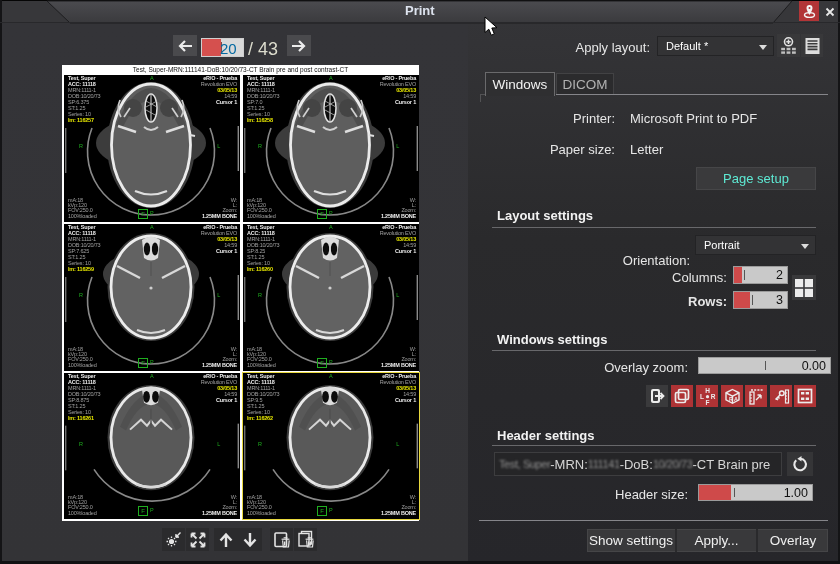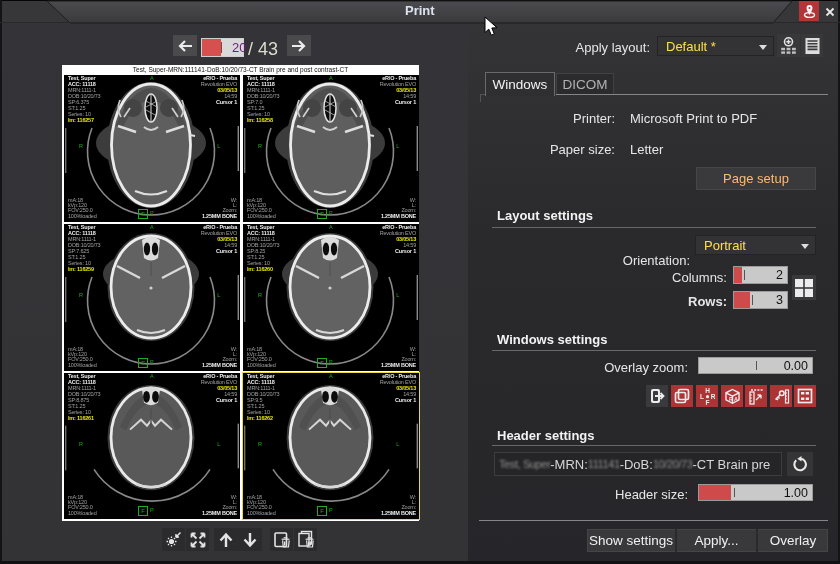--- a/index.html
+++ b/index.html
@@ -1,21 +1,21 @@
 <!DOCTYPE html>
 <html><head><meta charset="utf-8"><style>
 html,body{margin:0;padding:0;}
 body{width:840px;height:564px;position:relative;overflow:hidden;font-family:"Liberation Sans",sans-serif;background:#29292b;}
 .abs{position:absolute;}
 .lbl{position:absolute;color:#e6e6e6;font-size:13px;white-space:nowrap;}
 .rlbl{position:absolute;color:#e6e6e6;font-size:13px;white-space:nowrap;text-align:right;}
 .sect{position:absolute;color:#f2f2f2;font-size:13px;font-weight:bold;white-space:nowrap;}
 .sep{position:absolute;height:1px;background:#68686b;}
-.btn{position:absolute;background:#3a3a3c;border:1px solid #464648;box-sizing:border-box;color:#fdba74;font-size:13px;display:flex;align-items:center;justify-content:center;}
-.ddl{position:absolute;background:#333335;border:1px solid #232325;box-sizing:border-box;color:#fde047;font-size:13px;display:flex;align-items:center;}
+.btn{position:absolute;background:#3a3a3c;border:1px solid #464648;box-sizing:border-box;color:#5eead4;font-size:13px;display:flex;align-items:center;justify-content:center;}
+.ddl{position:absolute;background:#333335;border:1px solid #232325;box-sizing:border-box;color:#ffffff;font-size:11px;display:flex;align-items:center;}
 </style></head><body>
 
 <div class="abs" style="left:0;top:22px;width:468px;height:542px;background:linear-gradient(#343438,#333336)"></div>
 <div class="abs" style="left:468px;top:22px;width:372px;height:542px;background:linear-gradient(#343437,#2a2a2c 40%,#26262a)"></div>
 <div class="abs" style="left:0;top:0;width:840px;height:22px;background:#37373a;border-top:1px solid #050505;box-sizing:border-box"></div>
 <div class="abs" style="left:0;top:0;width:2px;height:564px;background:#141416"></div>
 <div class="abs" style="left:838px;top:0;width:2px;height:564px;background:#141416"></div>
 <svg class="abs" style="left:0;top:0" width="840" height="24">
     <polygon points="47,1 792,1 773,23 70,23" fill="url(#tg)" stroke="#1c1c1e" stroke-width="1"></polygon>
     <defs>
@@ -46,21 +46,21 @@
     </svg>
   </div>
 <div class="btn" style="left:287px;top:35px;width:24px;height:21px;background:#4a4a4d;border:none">
     <svg width="16" height="12" viewBox="0 0 16 12">
       <path d="M1 6 H13 M8 1 L13 6 L8 11" stroke="#ececec" stroke-width="2.2" fill="none"></path>
     </svg>
   </div>
 <div class="abs" style="left:201px;top:38px;width:41px;height:17px;border:1px solid #cfcfcf;background:#d9d9d9;">
 <div class="abs" style="left:0;top:0;width:19px;height:17px;background:#d5504e"></div>
 <div class="abs" style="left:19px;top:3px;width:1px;height:11px;background:#7a4a4a"></div>
-<div class="abs" style="left:30px;top:1px;color:#701a75;font-size:13px;">20</div>
+<div class="abs" style="left:18px;top:1px;color:#0369a1;font-size:15px;">20</div>
 </div>
 <div class="abs" style="left:248px;top:39px;color:#dcdccd;font-size:18px;">/ 43</div>
 <div class="abs" style="left:62px;top:65px;width:357px;height:456px;background:#fff;"></div>
 <div class="abs" style="left:62px;top:66px;width:357px;text-align:center;font-size:6.5px;color:#111;"><span style="filter:blur(0.5px)">Test, Super</span>-MRN:<span style="filter:blur(0.5px)">111141</span>-DoB:<span style="filter:blur(0.5px)">10/20/73</span>-CT Brain pre and post contrast-CT</div>
 
 <svg width="0" height="0" style="position:absolute">
 <defs>
 <g id="ct">
   <rect x="0" y="0" width="176" height="147" fill="#000"></rect>
   <path d="M 28 53 A 63.5 63.5 0 1 0 146 53" stroke="#888888" stroke-width="1.6" fill="none"></path>
@@ -428,21 +428,21 @@
         <rect x="1" y="1" width="8.2" height="8.2"></rect>
         <rect x="10.8" y="1" width="8.2" height="8.2"></rect>
         <rect x="1" y="10.8" width="8.2" height="8.2"></rect>
         <rect x="10.8" y="10.8" width="8.2" height="8.2"></rect>
       </g>
     </svg>
   </div>
 <div class="sect" style="left:497px;top:332px;">Windows settings</div>
 <div class="sep" style="left:492px;top:350px;width:324px;"></div>
 <div class="rlbl" style="left:588px;top:360px;width:100px;">Overlay zoom:</div>
-<div style="position:absolute;left:698px;top:357px;width:115px;height:17px;background:#c9c9c9;border:1px solid #9b9b9b;box-sizing:border-box;">
+<div style="position:absolute;left:698px;top:357px;width:133px;height:17px;background:#c9c9c9;border:1px solid #9b9b9b;box-sizing:border-box;">
     <div style="position:absolute;left:50%;top:20%;height:60%;width:1px;background:#555"></div>
     <div style="position:absolute;right:4px;top:0;height:100%;display:flex;align-items:center;font-size:12.5px;color:#111">0.00</div>
   </div>
 <div class="btn" style="left:646px;top:385px;width:22px;height:22px;border:none;background:#3a3a3c;">
     <svg width="16" height="16" viewBox="0 0 16 16">
       <rect x="2" y="1" width="9" height="14" rx="2" fill="#ececec"></rect>
       <rect x="4" y="3" width="5" height="10" rx="1" fill="#3a3a3c"></rect>
       <path d="M6 8 H14.5 M11.5 5 L14.5 8 L11.5 11" stroke="#ececec" stroke-width="1.8" fill="none"></path>
       <path d="M6 8 H9" stroke="#3a3a3c" stroke-width="0"></path>
     </svg>

